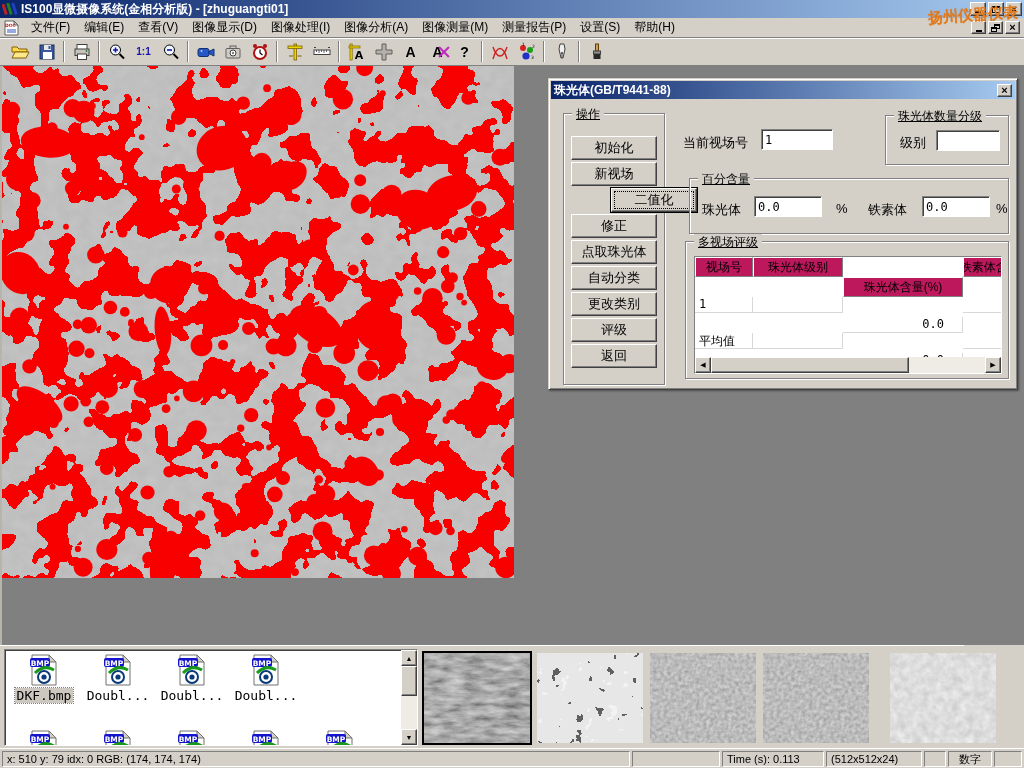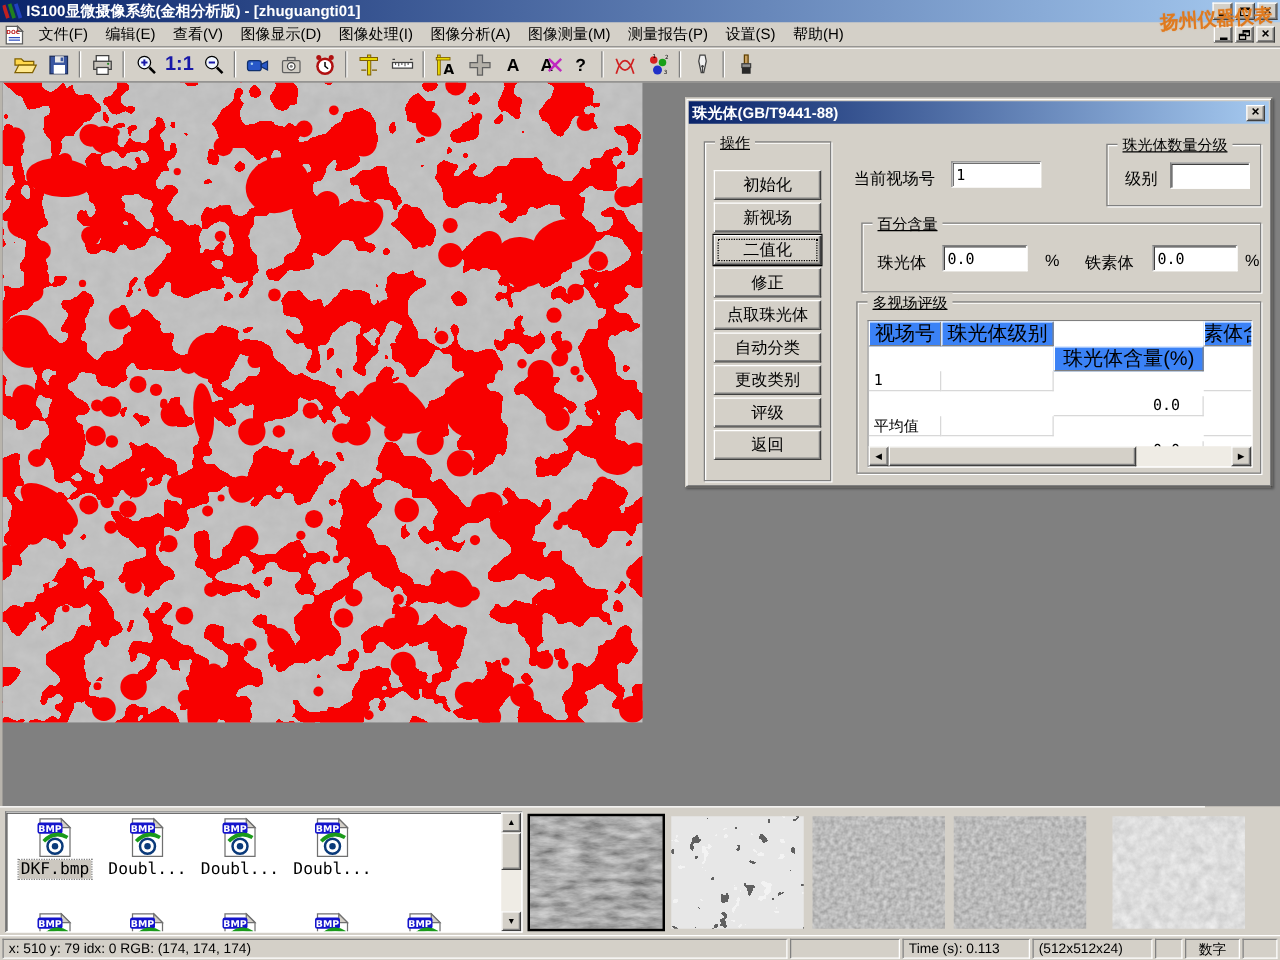--- a/index.html
+++ b/index.html
@@ -32,21 +32,21 @@
   .watermark { position:absolute; right:6px; top:6px; z-index:60; color:#e07a1e; font-weight:bold; font-size:15px;
     transform:rotate(-4deg); text-shadow:0 0 1px rgba(224,122,30,.6); pointer-events:none; white-space:nowrap; }
 
   
   .toolbar { position:absolute; left:0; top:38px; width:1024px; height:28px; background:#d4d0c8;
     display:flex; align-items:center; padding-left:6px; border-bottom:1px solid #808080; box-shadow:inset 0 1px 0 #fff; }
   .tbtn { width:27px; height:25px; display:flex; align-items:center; justify-content:center;
     border:1px solid transparent; background:transparent; }
   .tbtn svg { width:20px; height:20px; }
   .tsep { width:2px; height:21px; margin:0 3px; border-left:1px solid #808080; border-right:1px solid #fff; }
-  .tlabel { font-weight:bold; font-size:16px; color:#1818a8; }
+  .tlabel { font-weight:bold; font-size:10px; color:#1818a8; }
   .tlabel.black { color:#000; font-size:14px; }
   .astrike { position:relative; font-weight:bold; font-size:14px; }
   .astrike b { position:absolute; left:6px; top:2px; width:12px; height:12px; }
   .astrike b:before,.astrike b:after { content:""; position:absolute; left:5px; top:-1px; width:2px; height:14px; background:#c028c0; }
   .astrike b:before { transform:rotate(45deg); }
   .astrike b:after { transform:rotate(-45deg); }
 
   
   .workspace { position:absolute; left:0; top:66px; width:1024px; height:579px; background:#808080;
     border-left:2px solid #b8b4ac; overflow:hidden; }
@@ -66,22 +66,22 @@
   .btn95.focused { box-shadow:0 0 0 1px #000, inset -1px -1px 0 #808080; outline:1px dotted #000; outline-offset:-4px; }
   .lbl { position:absolute; font-size:13px; white-space:nowrap; }
   .field { position:absolute; height:21px; background:#fff; border:1px solid; border-color:#808080 #fff #fff #808080;
     box-shadow:inset 1px 1px 0 #404040; font-family:"DejaVu Sans Mono","Liberation Mono",monospace; font-size:12px;
     padding:2px 3px; }
 
   
   .tbl-outer { position:absolute; left:8px; top:14px; width:308px; border:1px solid; border-color:#808080 #fff #fff #808080; background:#fff; }
   .tbl-view { width:306px; height:100px; overflow:hidden; background:#fff; }
   .trow { display:flex; width:340px; }
-  .hcell { height:20px; background:#3b82f6; border:1px solid; border-color:#fff #808080 #808080 #fff;
-    font-size:16px; display:flex; align-items:center; justify-content:center; white-space:nowrap; overflow:hidden; }
+  .hcell { height:20px; background:#be185d; border:1px solid; border-color:#fff #808080 #808080 #fff;
+    font-size:12px; display:flex; align-items:center; justify-content:center; white-space:nowrap; overflow:hidden; }
   .bcell { height:16px; border-right:1px solid #d8d8d8; border-bottom:1px solid #d8d8d8; font-size:12px;
     font-family:"DejaVu Sans Mono","Liberation Mono",monospace; padding:0 4px; white-space:nowrap; overflow:hidden; }
   .c0 { width:58px; } .c1 { width:90px; } .c2 { width:120px;margin-top:20px; } .c3 { width:72px; }
   .bcell.num { text-align:right; padding-right:18px; }
 
   
   .hscroll { display:flex; width:306px; height:16px; background:#efece5; }
   .sb-btn { width:16px; height:16px; background:#d4d0c8; border:1px solid; border-color:#fff #404040 #404040 #fff;
     box-shadow:inset -1px -1px 0 #808080; display:flex; align-items:center; justify-content:center; font-size:7px; color:#000; flex:none; }
   .hscroll .track { position:relative; flex:1; }
@@ -572,21 +572,21 @@
               <span class="glyph-x">×</span>
             </span>
         </span>
       </div>
       <div class="dlg-body">
 
         <div class="groupbox" style="left:12px;top:14px;width:102px;height:272px;">
           <span class="grouplabel">操作</span>
           <button class="btn95" style="top:22px;">初始化</button>
           <button class="btn95" style="top:48px;">新视场</button>
-          <button class="btn95 focused" style="top:74px;">二值化</button>
+          <button class="btn95 focused" style="top:74px;margin-left:40px;">二值化</button>
           <button class="btn95" style="top:100px;">修正</button>
           <button class="btn95" style="top:126px;">点取珠光体</button>
           <button class="btn95" style="top:152px;">自动分类</button>
           <button class="btn95" style="top:178px;">更改类别</button>
           <button class="btn95" style="top:204px;">评级</button>
           <button class="btn95" style="top:230px;">返回</button>
         </div>
 
         <span class="lbl" style="left:132px;top:35px;">当前视场号</span>
         <input class="field" style="left: 210px; top: 30px; width: 72px;" readonly="" value="1">

